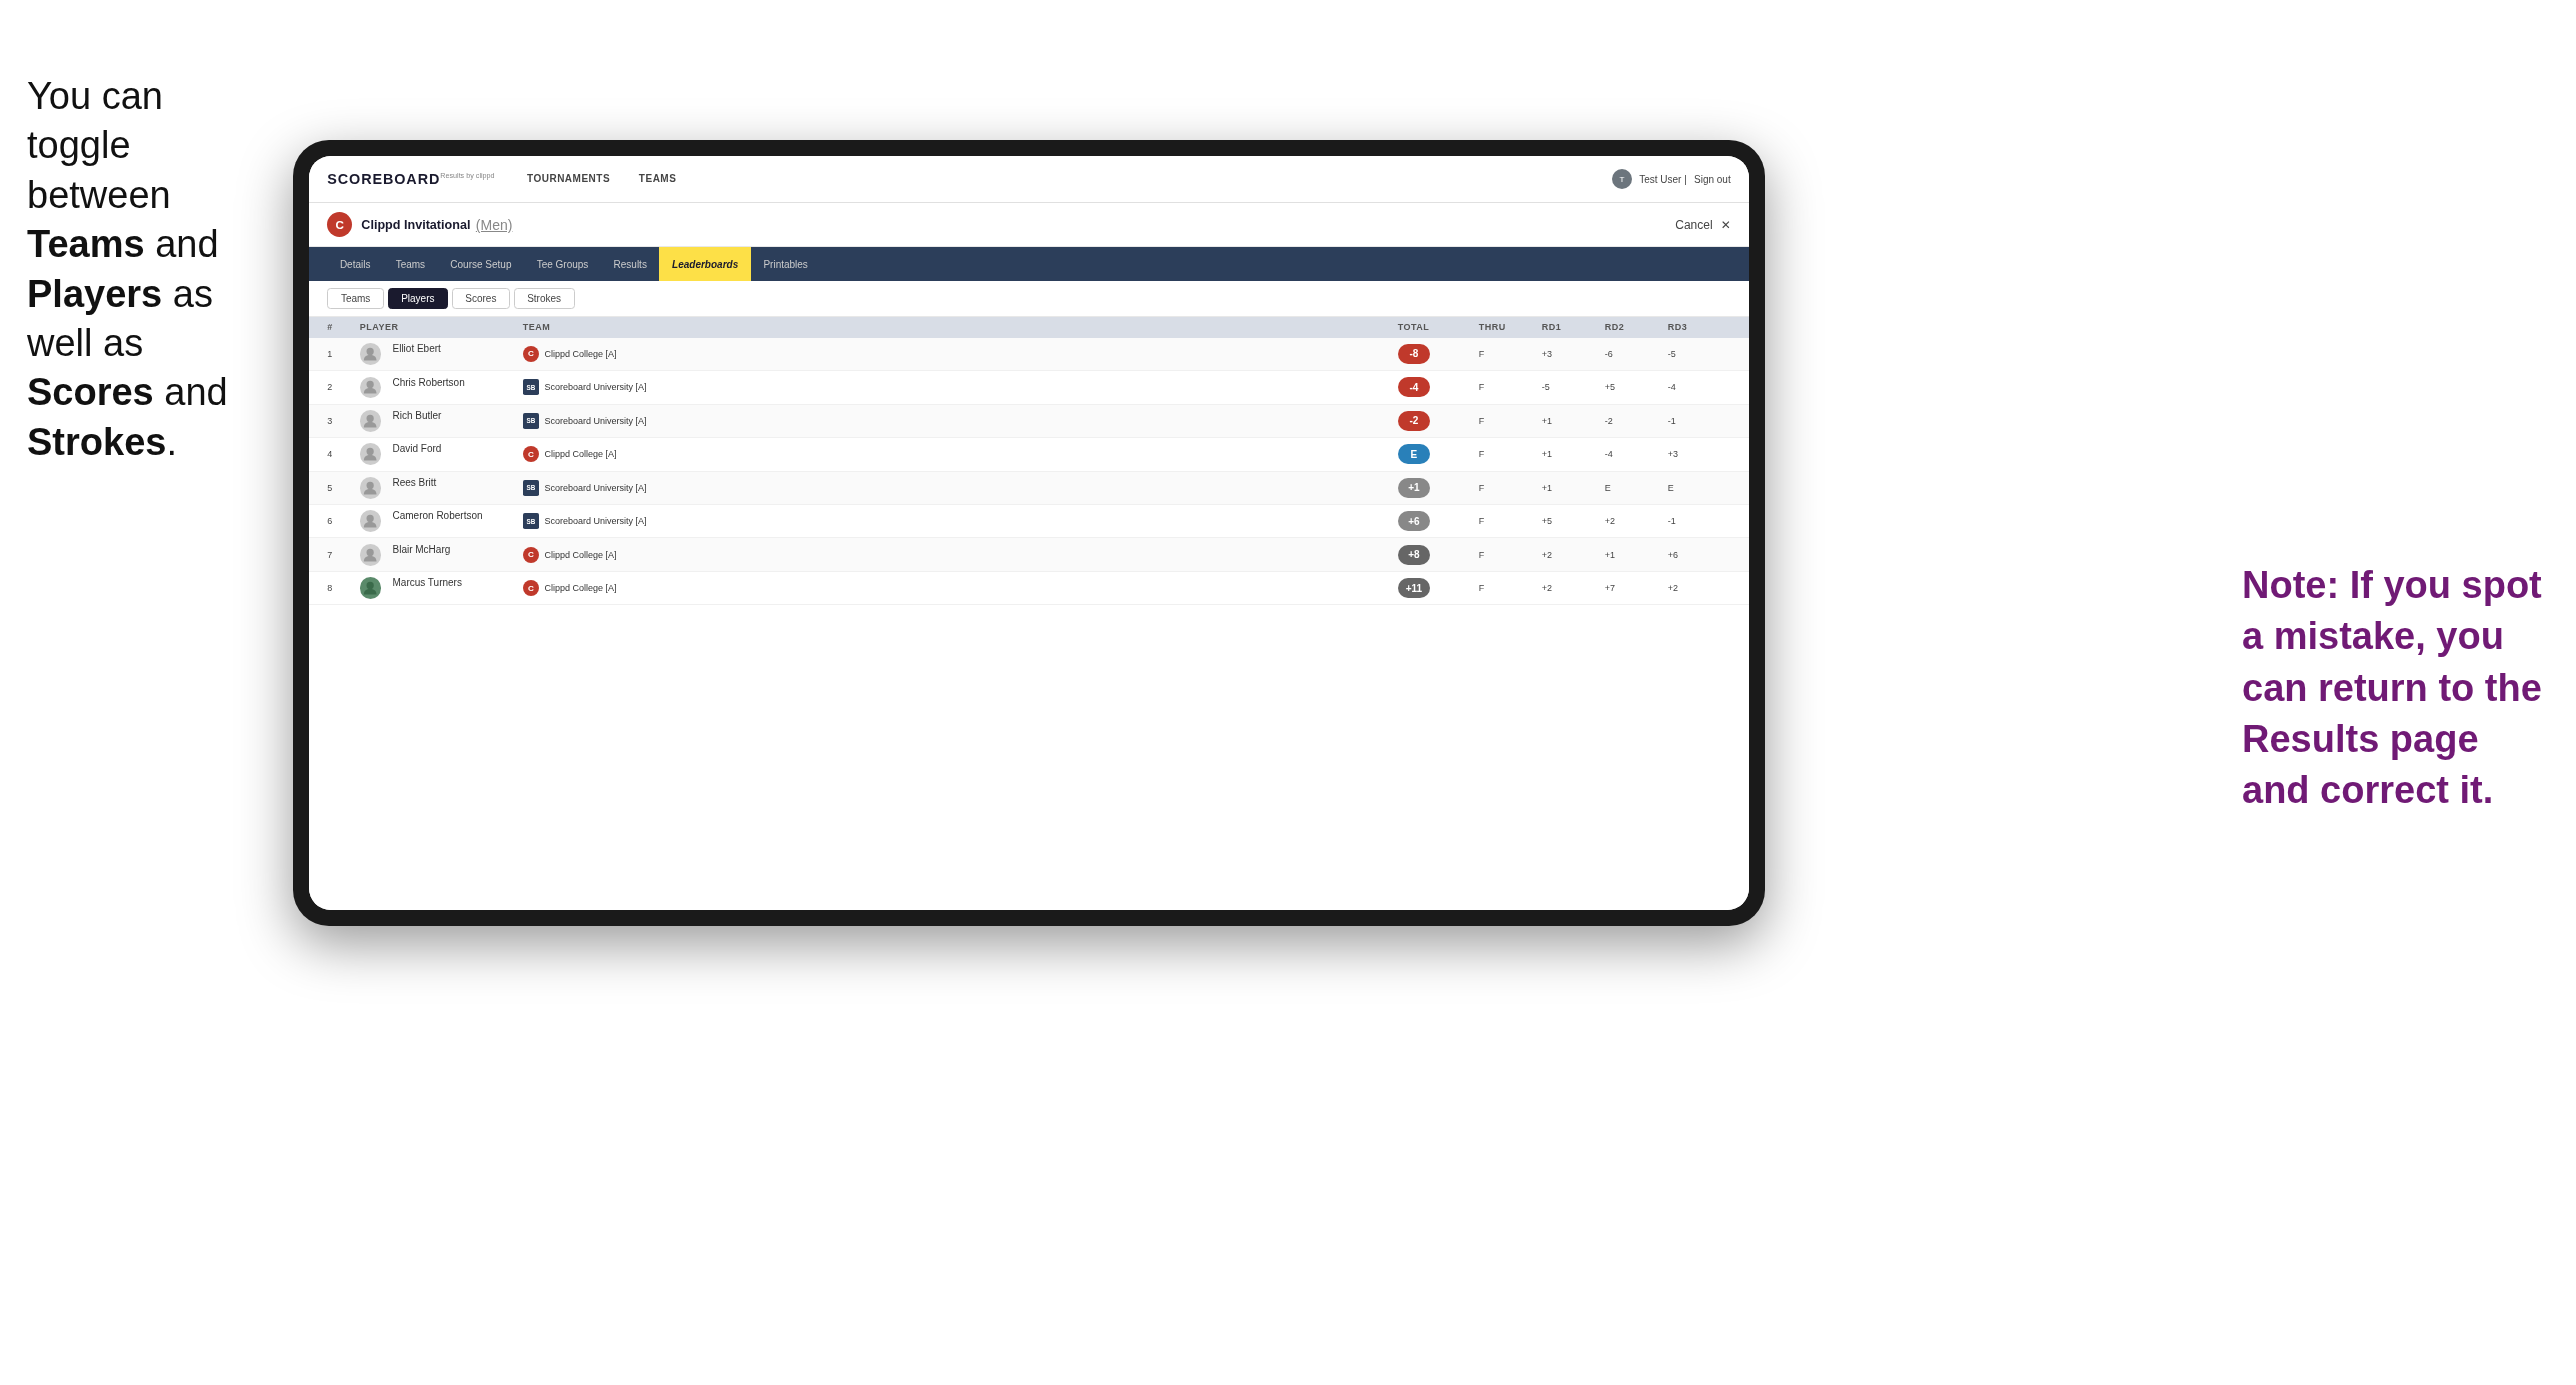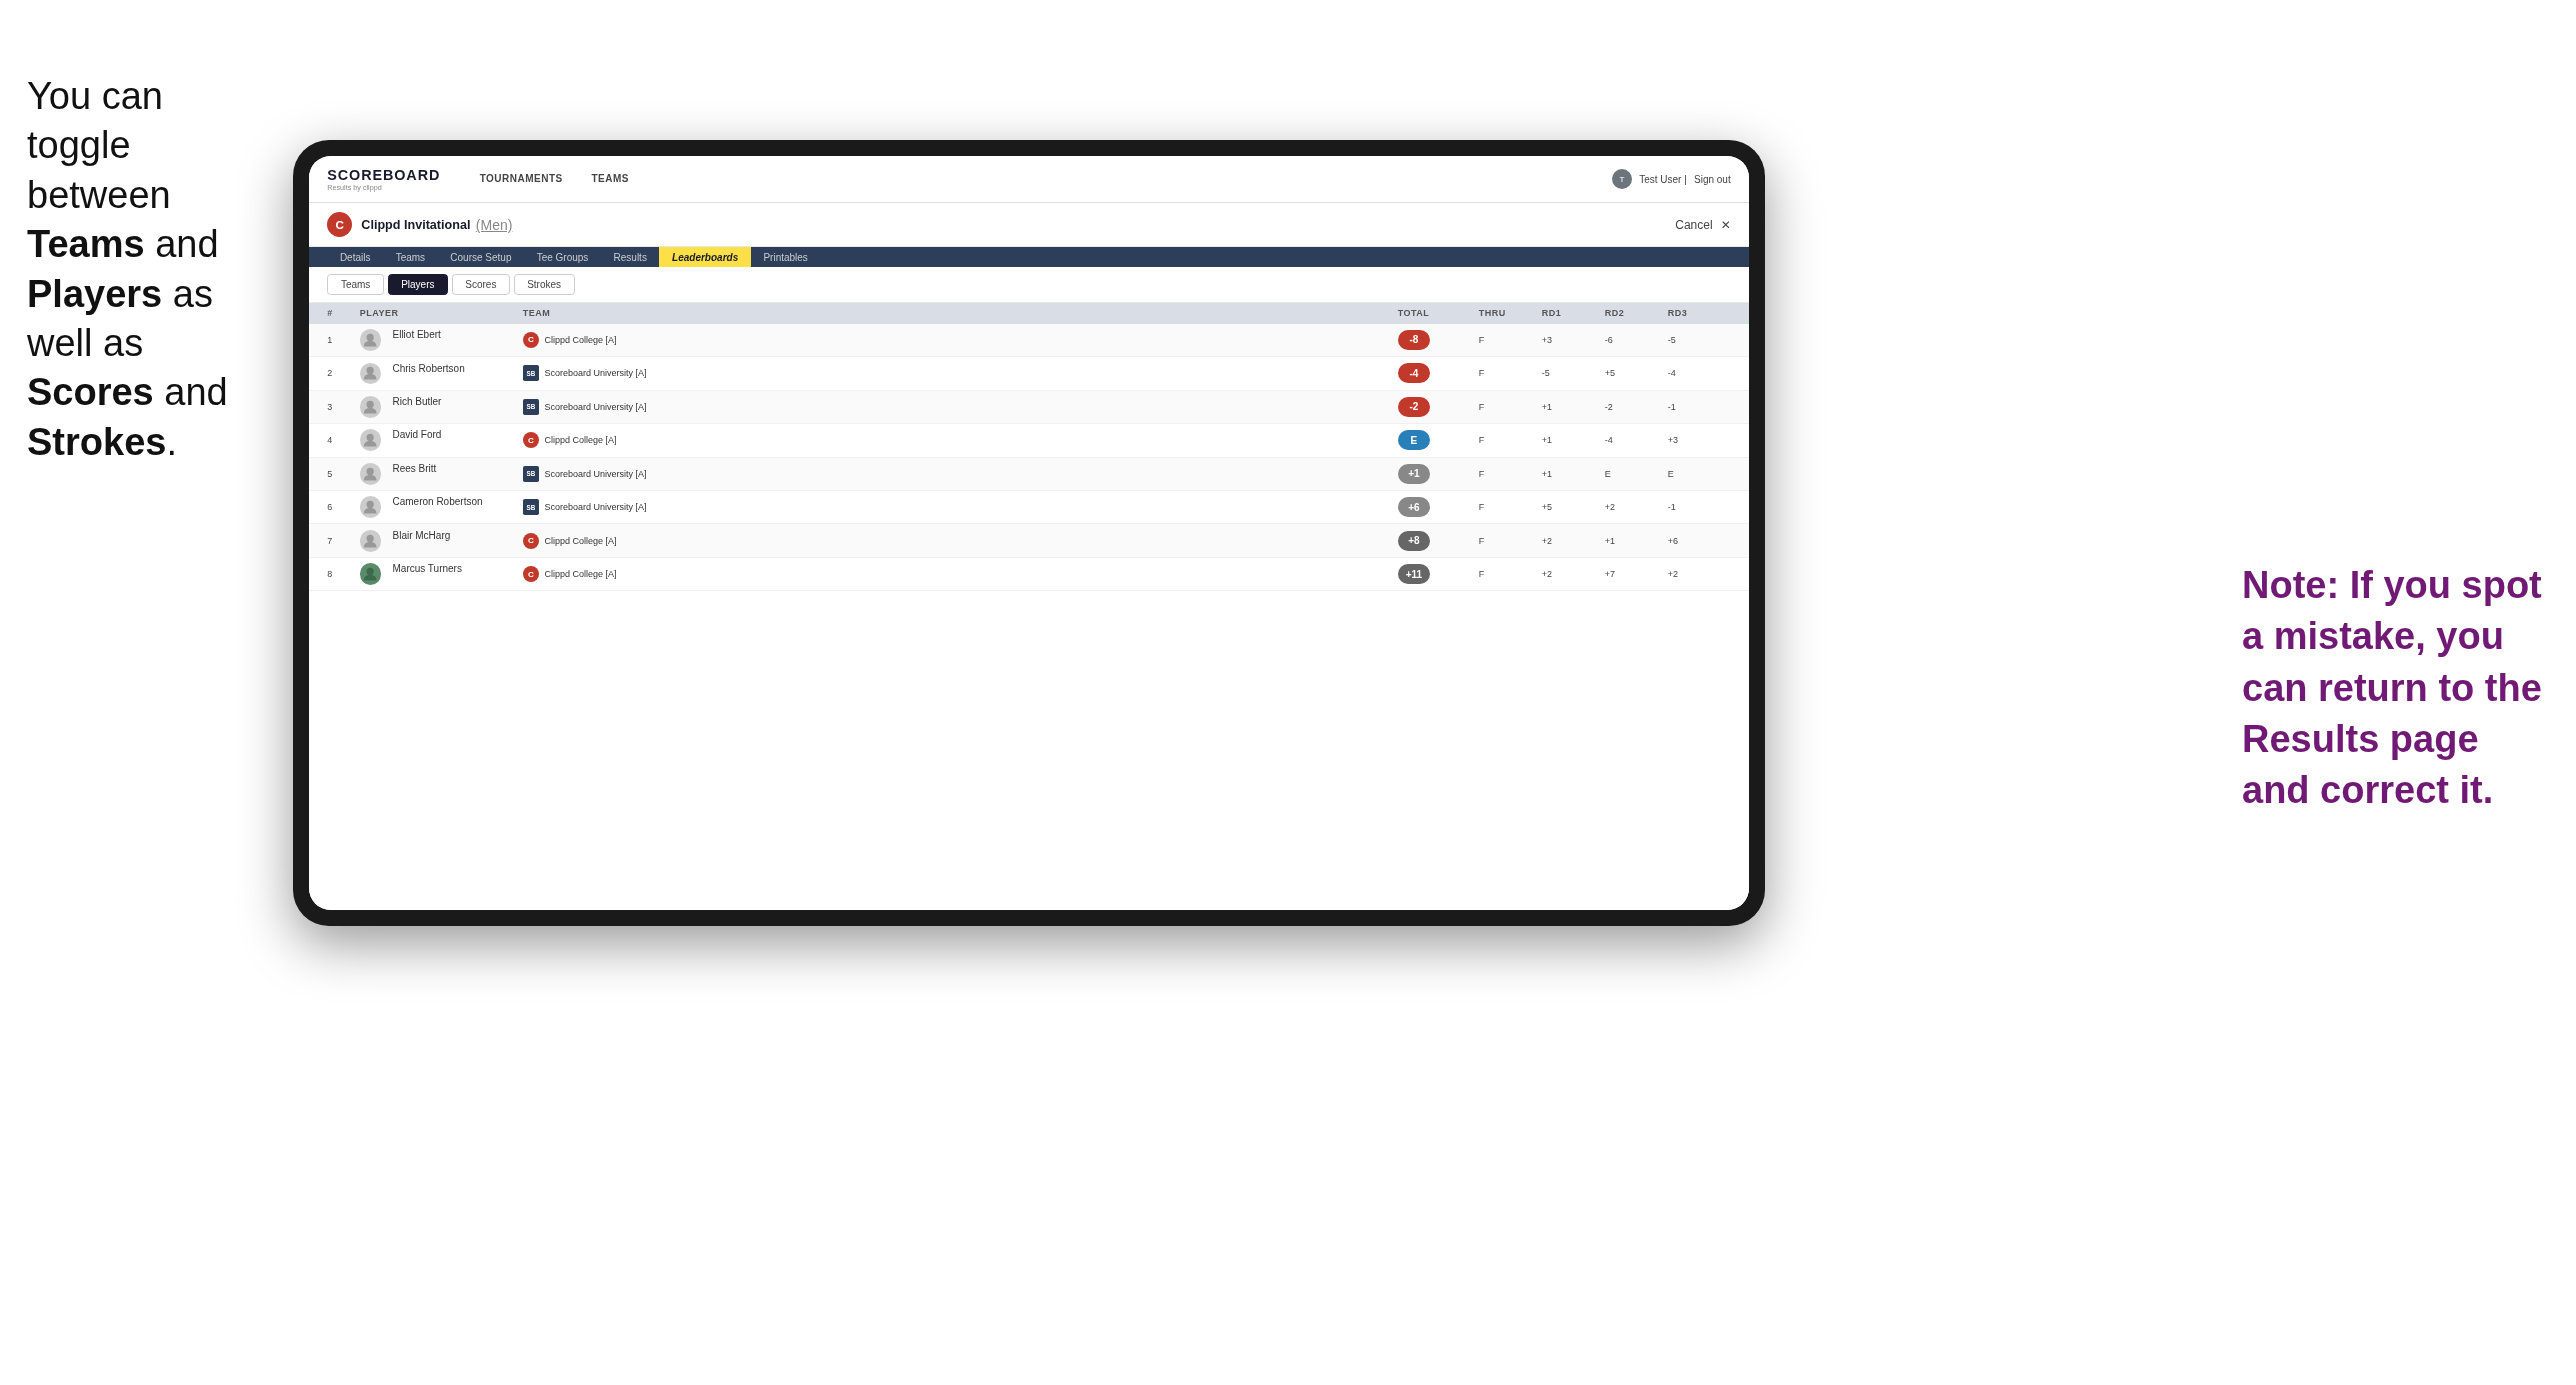--- a/index.html
+++ b/index.html
@@ -73,22 +73,22 @@
       background: #fff;
       height: 47px;
       display: flex;
       align-items: center;
       padding: 0 18px;
       border-bottom: 0.9px solid #e0e0e0;
       flex-shrink: 0;
     }
     .logo-area {
       display: flex;
-      flex-direction: column;
-      margin-right: 25px;
+      flex-direction: row;
+      margin-right: 18px;
     }
     .logo-text {
       font-size: 14.4px;
       font-weight: 900;
       color: #1a1a2e;
       letter-spacing: 0.9px;
     }
     .logo-sub {
       font-size: 7.2px;
       color: #888;
@@ -171,21 +171,21 @@
       cursor: pointer;
       display: flex;
       align-items: center;
       gap: 8px;
     }
 
     
     .sub-nav {
       background: #2c3e5a;
       display: flex;
-      height: 20px;
+      height: 34px;
       align-items: center;
       padding: 0 18px;
       flex-shrink: 0;
     }
     .sub-nav-item {
       padding: 0 12.6px;
       height: 100%;
       display: flex;
       align-items: center;
       font-size: 10px;

